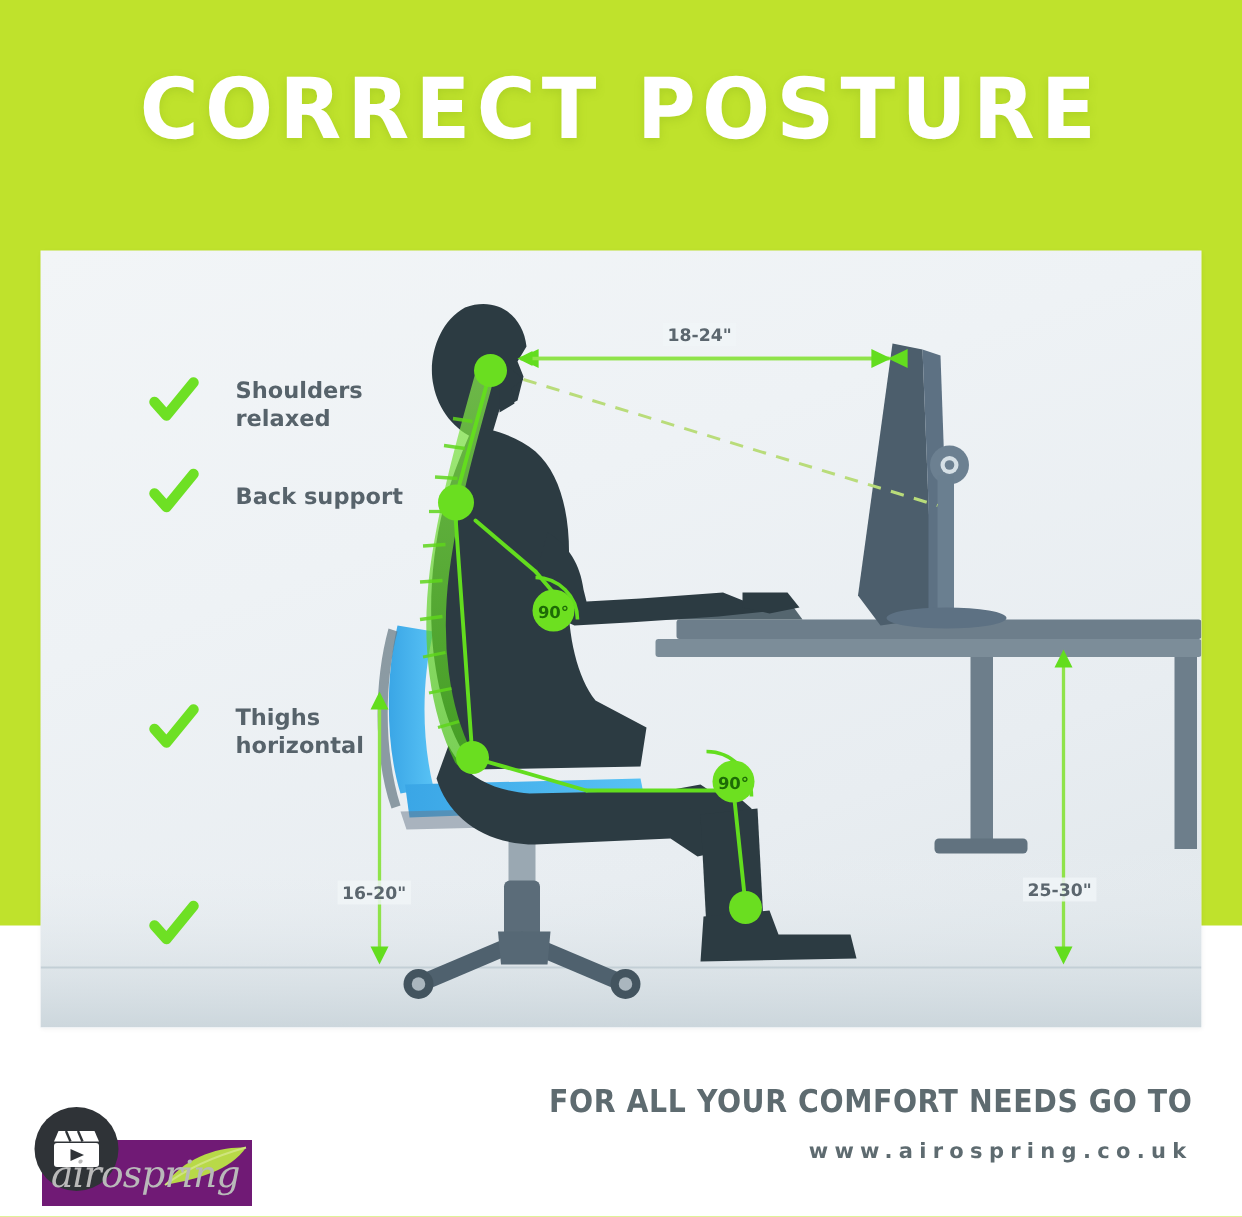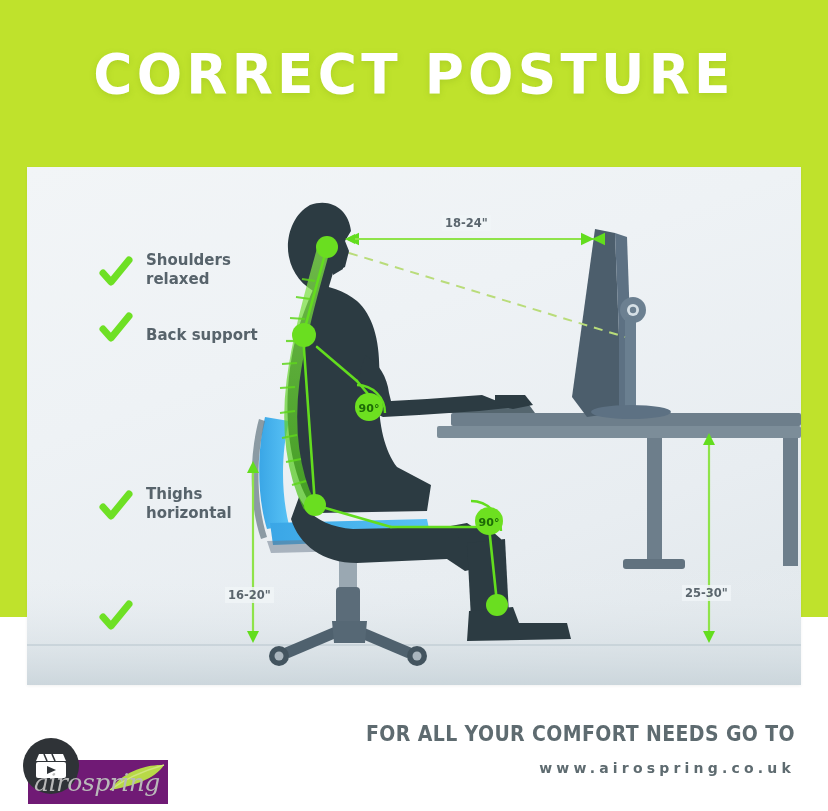--- a/index.html
+++ b/index.html
@@ -40,22 +40,22 @@
     background: linear-gradient(160deg,#f2f5f7 0%,#eef2f5 35%,#e8edf1 70%,#dfe6ea 100%);
     overflow: hidden;
     box-shadow: 0 1px 3px rgba(0,0,0,.06);
   }
   #card-svg { position:absolute; left:0; top:0; width:774px; height:518px; display:block; }
 
   
   .check-row {
     position: absolute;
     display: flex;
-    align-items: flex-end;
-    gap: 13px;
+    align-items: center;
+    gap: 24px;
   }
   .check-mark { width: 34px; height: 34px; flex: 0 0 34px; margin-top:-4px; }
   .check-label {
     color: #57636b;
     font-size: 15px;
     font-weight: bold;
     line-height: 1.25;
     white-space: pre-line;
     font-family: "DejaVu Sans", sans-serif;
     padding-top: 2px;
@@ -314,21 +314,21 @@
     <div class="check-row" style="left:72px; top:148px;">
       <span class="check-mark">
         <svg viewBox="0 0 34 34" width="34" height="34">
           <path d="M4 18 L12 27 L30 5" stroke="#6ee024" stroke-width="7" fill="none" stroke-linecap="round" stroke-linejoin="round"></path>
         </svg>
       </span>
       <span class="check-label">Back support</span>
     </div>
 
 
-    <div class="check-row" style="left:72px; top:300px;margin-top:16px;">
+    <div class="check-row" style="left:72px; top:300px;">
       <span class="check-mark">
         <svg viewBox="0 0 34 34" width="34" height="34">
           <path d="M4 18 L12 27 L30 5" stroke="#6ee024" stroke-width="7" fill="none" stroke-linecap="round" stroke-linejoin="round"></path>
         </svg>
       </span>
       <span class="check-label">Thighs
 horizontal</span>
     </div>
 
     <div class="check-row" style="left:72px; top:436px;">

